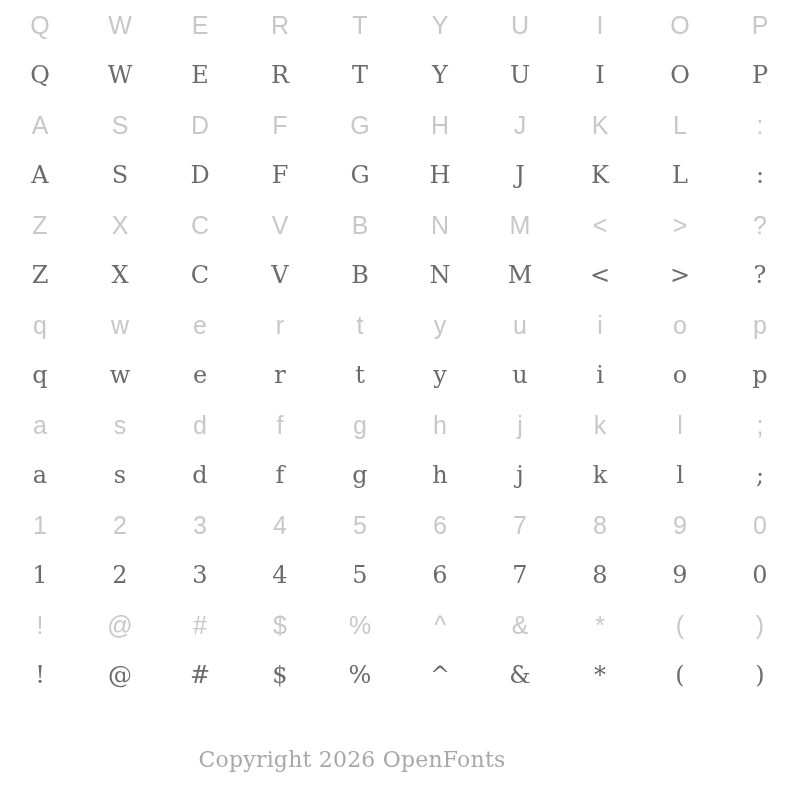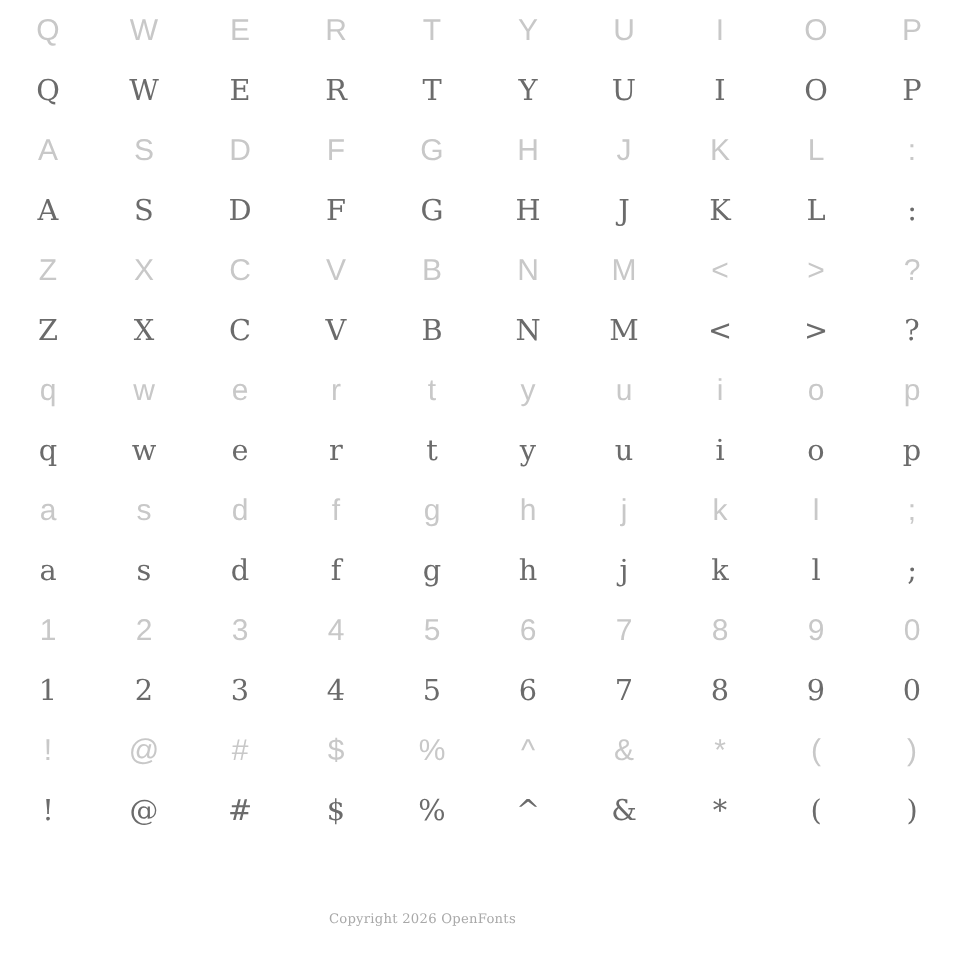--- a/index.html
+++ b/index.html
@@ -53,21 +53,21 @@
     font-weight: 400;
   }
   .footer {
     position: absolute;
     left: 0;
     right: 0;
     bottom: 28px;
     text-align: center;
     color: #a8a8a8;
     font-family: "DejaVu Serif", "Liberation Serif", serif;
-    font-size: 11px;
+    font-size: 22px;
     letter-spacing: 0.2px;
     padding-right: 96px;
     box-sizing: border-box;
   }
 </style>
 </head>
 <body>
 
 <div id="sheet">
 

